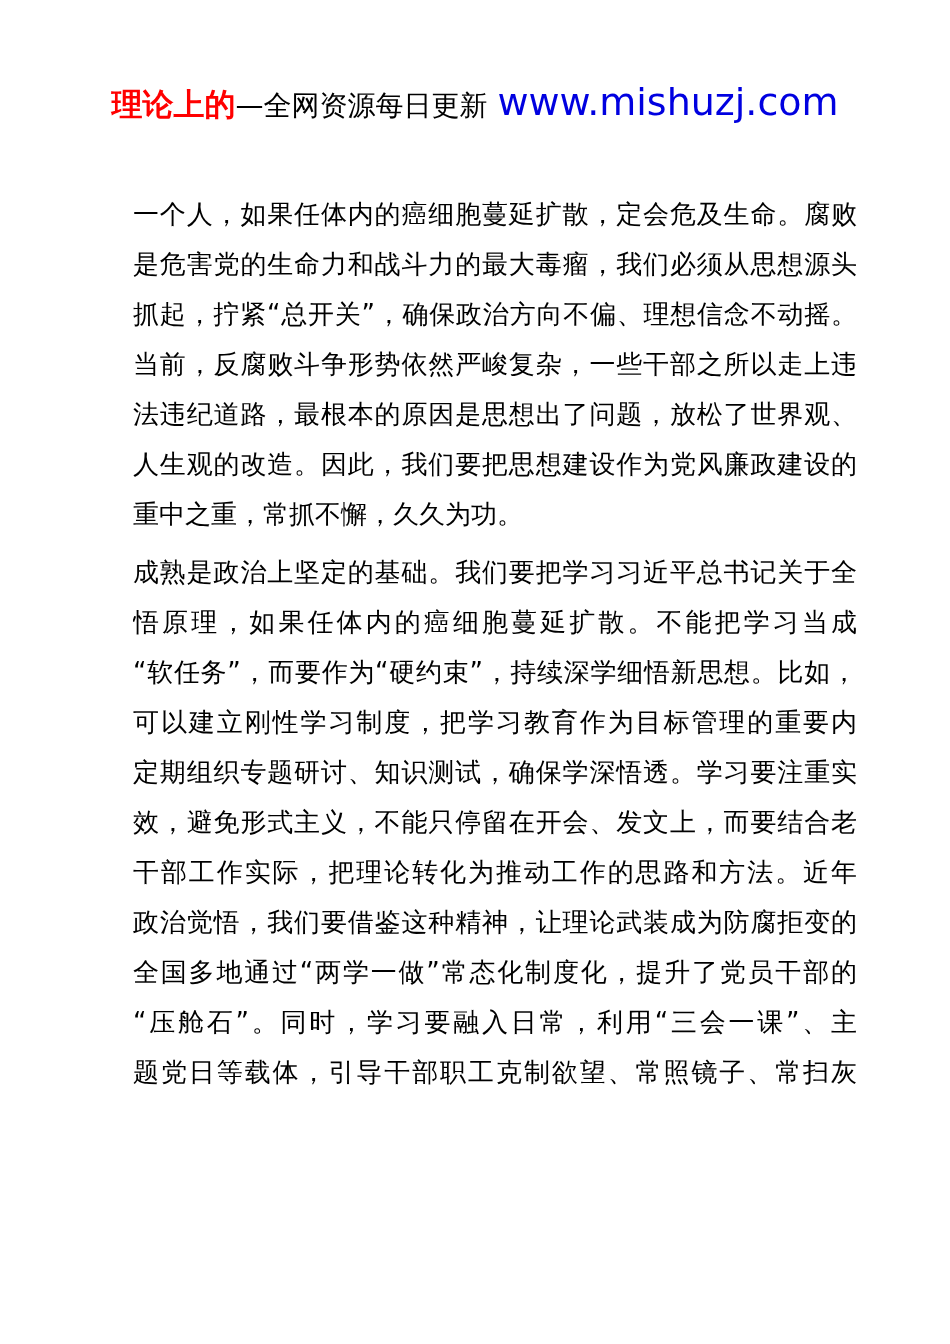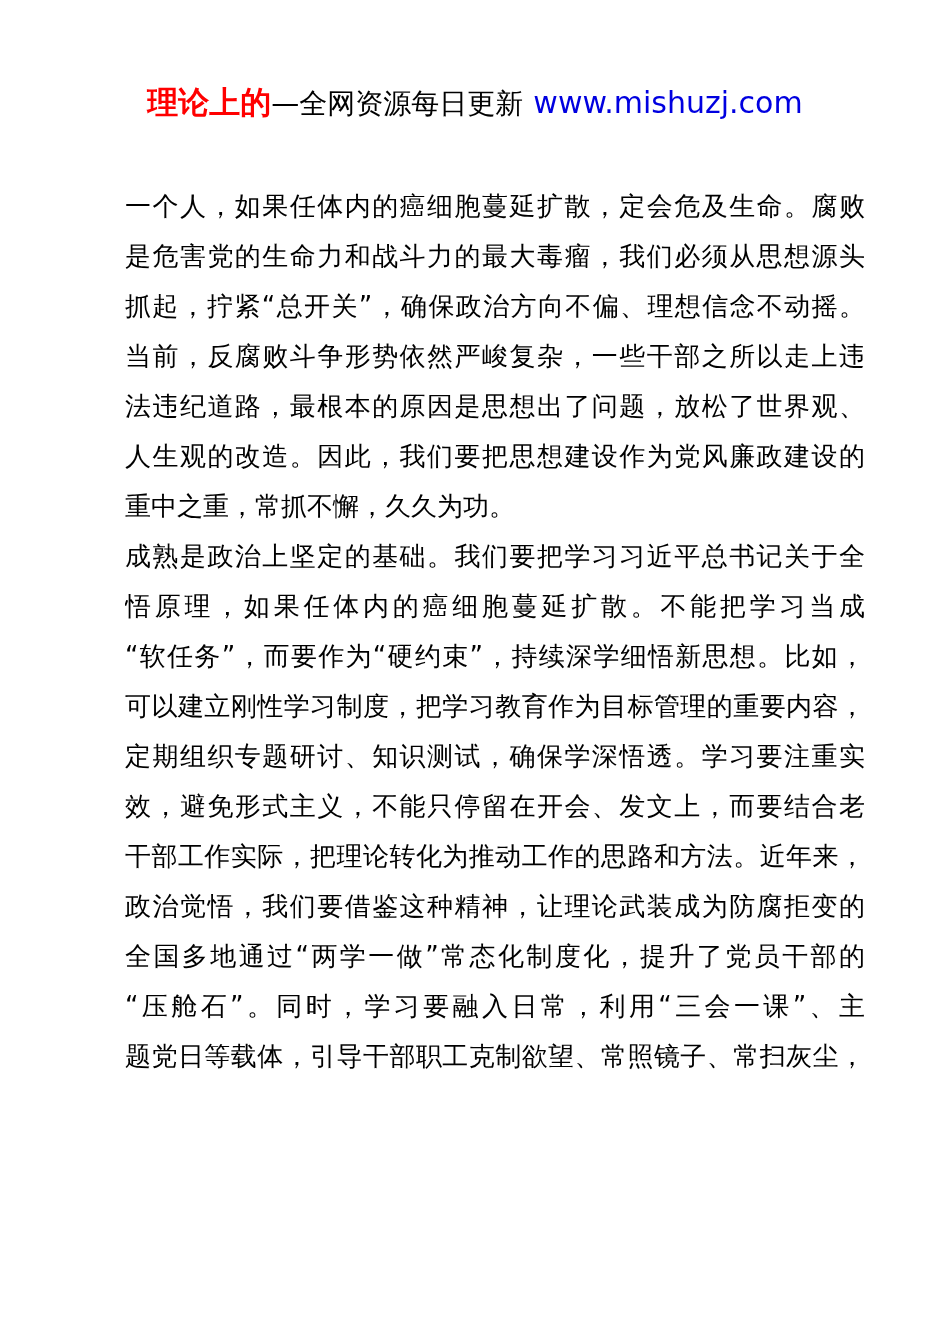--- a/index.html
+++ b/index.html
@@ -33,35 +33,35 @@
     font-size: 31px;
   }
   .site-sep, .site-tagline {
     color: #000000;
     font-weight: 400;
     font-size: 28px;
   }
   .site-url {
     color: #0000e0;
     font-weight: 400;
-    font-size: 30px;
+    font-size: 38px;
     margin-left: 10px;
     text-decoration: none;
     cursor: pointer;
   }
   
   .doc-body {
     position: absolute;
     top: 181px;
     left: 125px;
     width: 740px;
     font-size: 26px;
     color: #000000;
   }
-  .paragraph { margin: 0; }
+  .paragraph { margin: 8px; }
   .line {
     height: 50px;
     line-height: 50px;
     text-align: justify;
     text-align-last: justify;
     text-justify: inter-character;
     white-space: normal;
     overflow: hidden;
   }
   .line.short {

